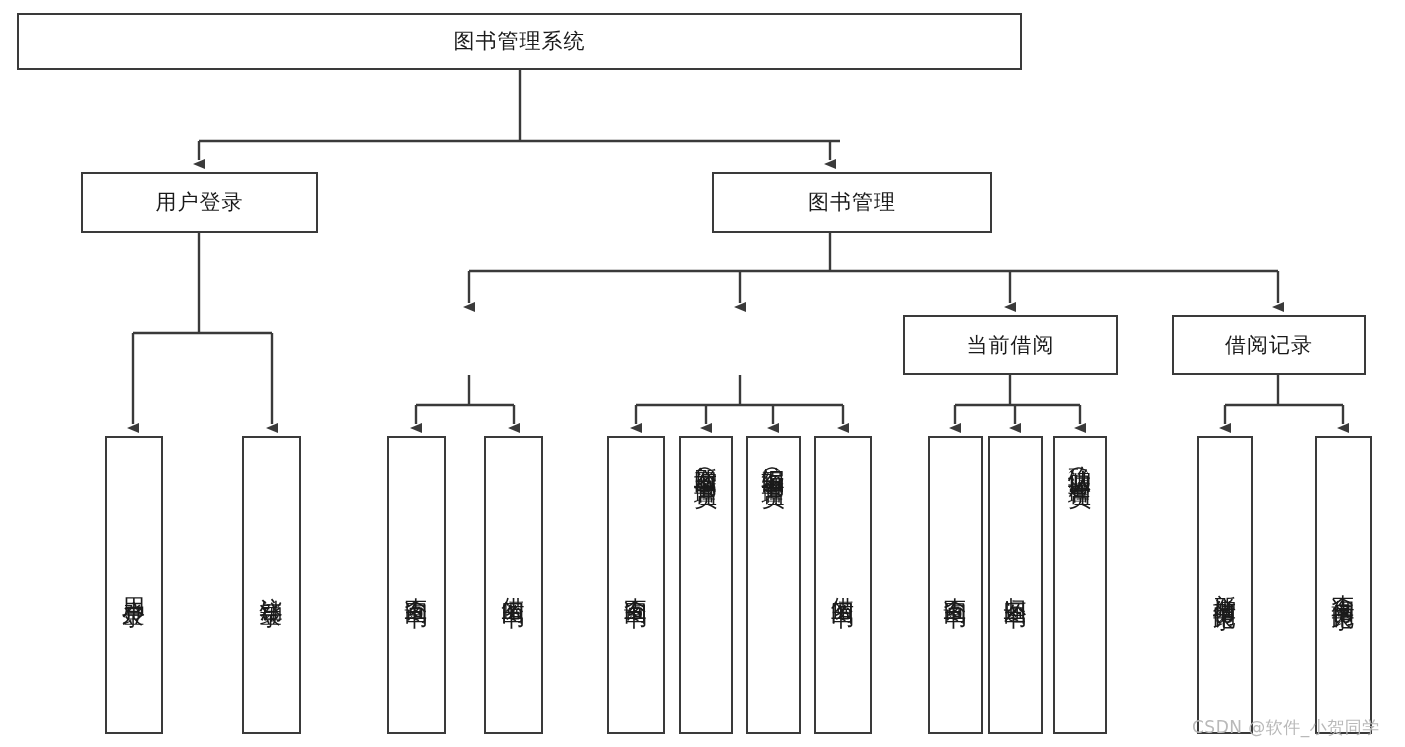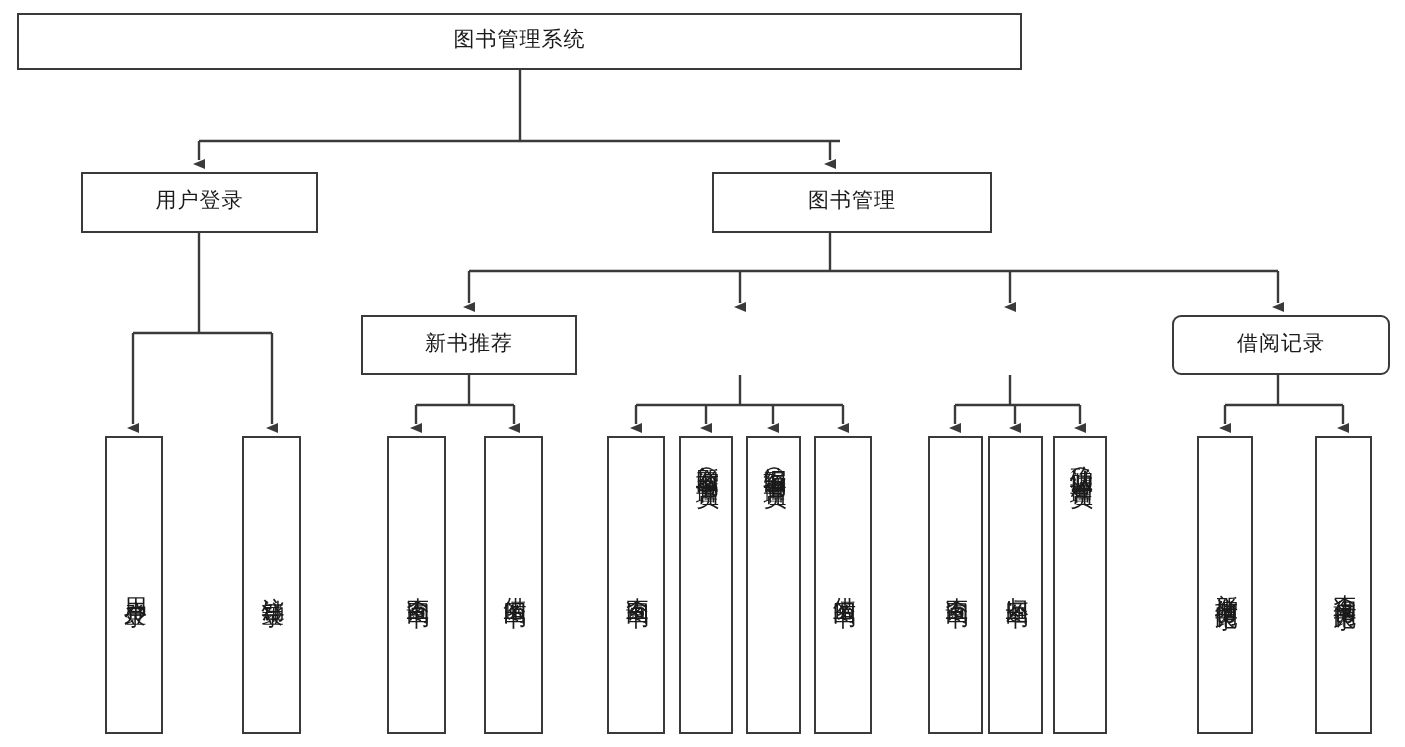--- a/index.html
+++ b/index.html
@@ -10,21 +10,20 @@
   }
   body {
     font-family: "DejaVu Sans", "Liberation Sans", sans-serif;
   }
   #canvas {
     position: relative;
     width: 1405px;
     height: 747px;
     background: #ffffff;
     overflow: hidden;
-    font-family: Liberation Mono, monospace;
   }
   svg.wires {
     position: absolute;
     left: 0;
     top: 0;
     width: 1405px;
     height: 747px;
     pointer-events: none;
   }
   .node {
@@ -129,24 +128,24 @@
     <span class="label">图书管理系统</span>
   </div>
 
   <div class="node h" style="left:81px; top:172px; width:237px; height:61px;">
     <span class="label">用户登录</span>
   </div>
   <div class="node h" style="left:712px; top:172px; width:280px; height:61px;">
     <span class="label">图书管理</span>
   </div>
 
-  <div class="node h" style="left:361px; top:315px; width:216px; height:60px;">
-    <span class="label">新书推荐</span>
+  <div class="node h" style="left:903px; top:315px; width:215px; height:60px;">
+    <span class="label">当前借阅</span>
   </div>
-  <div class="node h" style="left:1172px; top:315px; width:218px; height:60px;border-radius:9px;">
+  <div class="node h" style="left:1172px; top:315px; width:194px; height:60px;">
     <span class="label">借阅记录</span>
   </div>
 
   <div class="node v center" style="left:105px; top:436px; width:58px; height:298px;">
     <span class="label">用户登录</span>
   </div>
   <div class="node v center" style="left:242px; top:436px; width:59px; height:298px;">
     <span class="label">注销登录</span>
   </div>
 
@@ -180,14 +179,15 @@
     <span class="label">确认归还（管理员）</span>
   </div>
 
   <div class="node v center" style="left:1197px; top:436px; width:56px; height:298px;">
     <span class="label">新增借阅记录</span>
   </div>
   <div class="node v center" style="left:1315px; top:436px; width:57px; height:298px;">
     <span class="label">查询借阅记录</span>
   </div>
 
+  <div class="watermark" style="left:1192px; top:716px;">CSDN @软件_小贺同学</div>
 
 </div>
 
 </body></html>

